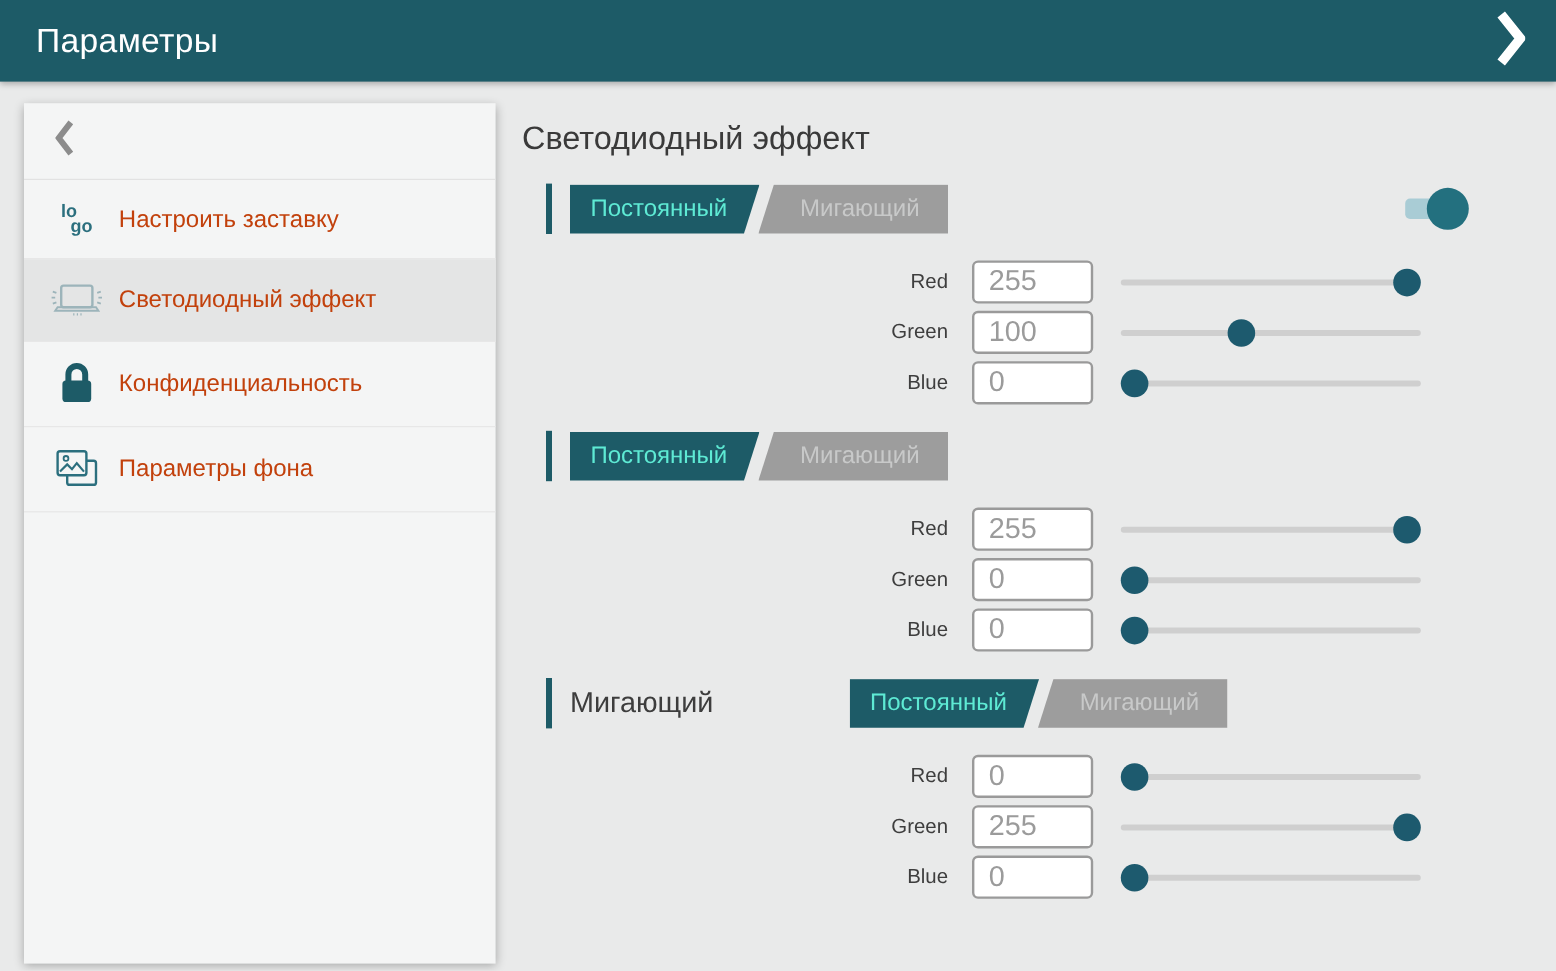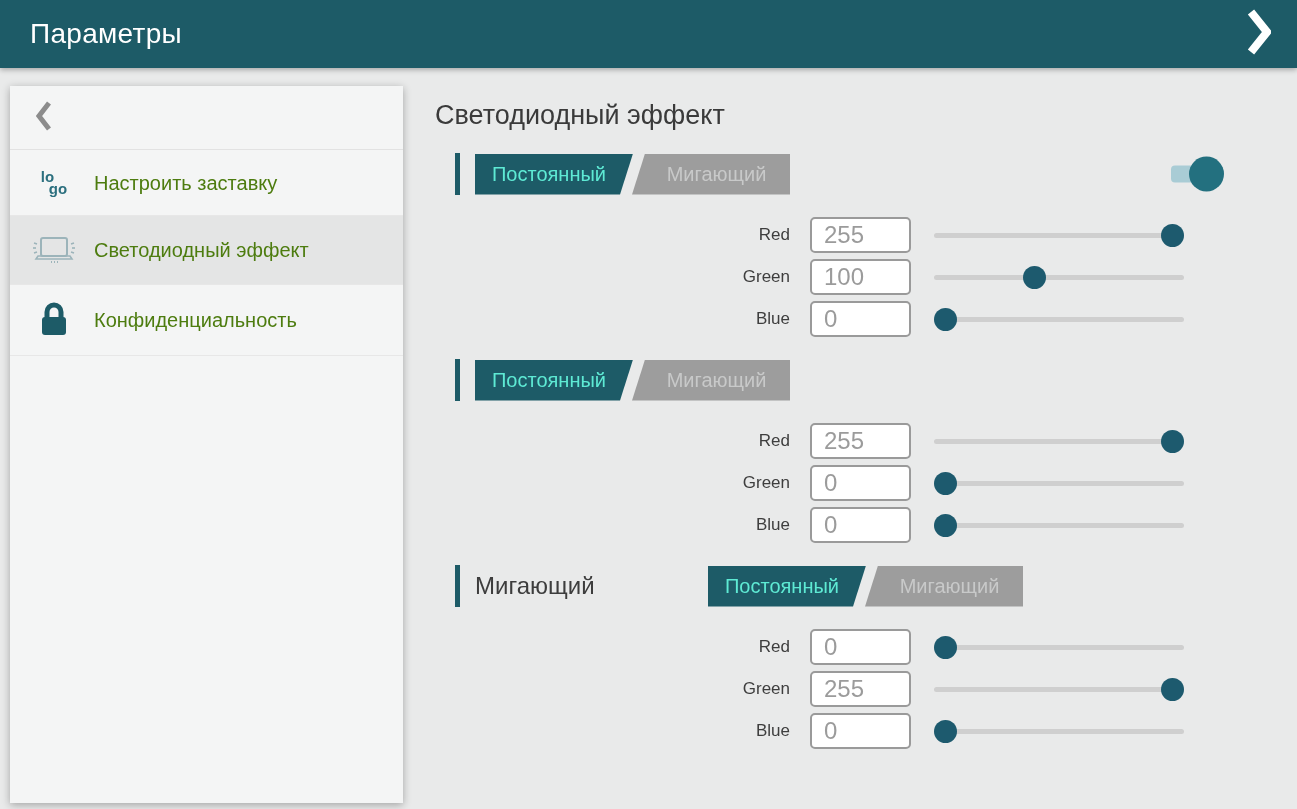--- a/index.html
+++ b/index.html
@@ -18,38 +18,38 @@
     padding:0 26px 0 30px;
     box-shadow:0 2px 5px rgba(0,0,0,.28);
     z-index:5;
     gap:28px;
   }
   .appbar-title { color:#ffffff; font-size:28px; font-weight:400; letter-spacing:.3px; }
   .appbar-expand { margin-left:auto; display:flex; align-items:center; cursor:pointer; }
 
   
   .sidebar {
-    position:absolute; left:10px; top:86px; width:393px; height:717px;
+    position:absolute; left:20px; top:86px; width:393px; height:717px;
     background:#f4f5f5;
     box-shadow:0 2px 8px rgba(0,0,0,.3);
     z-index:2;
   }
   .collapse-row {
     height:64px; display:flex; align-items:center;
     padding-left:26px; border-bottom:1px solid #e2e2e2; cursor:pointer;
   }
   .nav-item {
     display:flex; align-items:center;
     padding:16px 16px 16px 20px;
     border-bottom:1px solid #e7e7e7;
     cursor:pointer; min-height:66px;
   }
   .nav-item.selected { background:#e4e5e5; }
   .nav-icon { width:48px; min-width:48px; display:flex; align-items:center; justify-content:center; }
-  .nav-label { font-size:20px; color:#4d7c0f; margin-left:16px; line-height:26px; }
+  .nav-label { font-size:20px; color:#c2410c; margin-left:11px; line-height:26px; }
 
   .logo-ic { color:#2b6f7e; font-weight:bold; font-size:15px; line-height:12px; text-align:left; }
   .logo-ic .go { display:block; margin-left:8px; }
   .aa-ic { color:#235d6e; font-weight:bold; font-size:25px; }
 
   
   .content { position:absolute; left:435px; top:68px; right:0; }
   .page-title { font-size:27px; font-weight:400; color:#3a3a3a; margin:32px 0 22px 0; }
 
   .section-header {
@@ -147,20 +147,31 @@
   <div class="nav-item">
     <span class="nav-icon">
       <svg width="34" height="38" viewBox="0 0 34 38">
         <path d="M10 17 v-6 a7 7 0 0 1 14 0 v6" fill="none" stroke="#1d5b67" stroke-width="5"></path>
         <rect x="5" y="16" width="24" height="18" rx="3" fill="#1d5b67"></rect>
       </svg>
     </span>
     <span class="nav-label">Конфиденциальность</span>
   </div>
 
+  <div class="nav-item">
+    <span class="nav-icon">
+      <svg width="40" height="38" viewBox="0 0 40 38">
+        <rect x="12" y="12" width="24" height="20" rx="2" fill="#f4f5f5" stroke="#2b6f7e" stroke-width="2"></rect>
+        <rect x="4" y="4" width="24" height="20" rx="2" fill="#f4f5f5" stroke="#2b6f7e" stroke-width="2"></rect>
+        <circle cx="11" cy="10" r="2" fill="none" stroke="#2b6f7e" stroke-width="1.5"></circle>
+        <path d="M6 21 l6 -6 4 4 4 -5 6 7" fill="none" stroke="#2b6f7e" stroke-width="1.8"></path>
+      </svg>
+    </span>
+    <span class="nav-label">Параметры фона</span>
+  </div>
 </div>
 
 <div class="content">
   <div class="page-title">Светодиодный эффект</div>
 
   <div class="section-block">
     <div class="section-header">
       <div class="section-bar"></div>
       <div class="segmented">
         <div class="seg seg-off">Мигающий</div>

